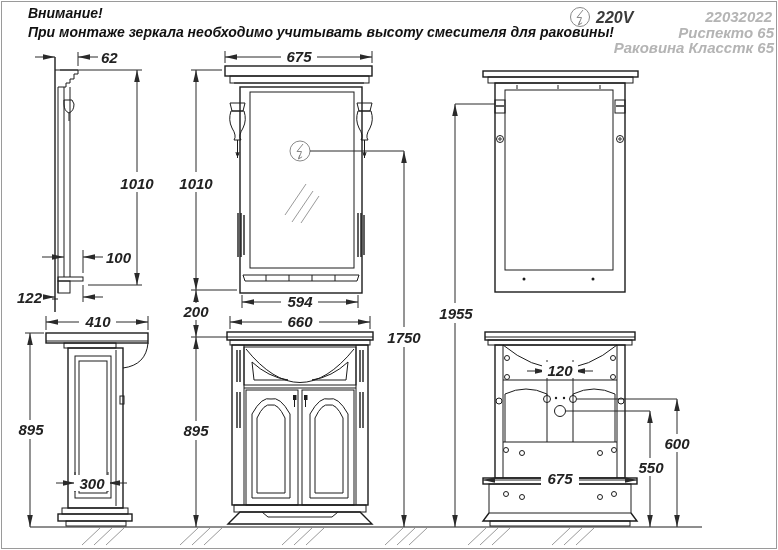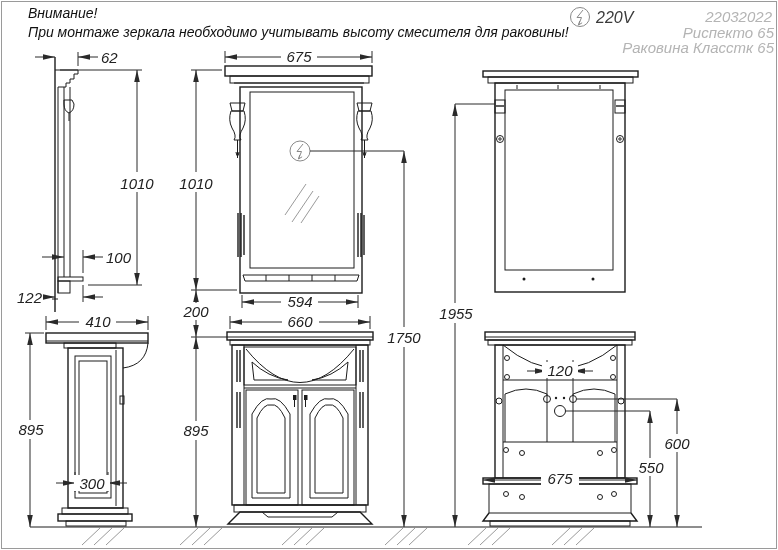--- a/index.html
+++ b/index.html
@@ -1,17 +1,17 @@
 <!DOCTYPE html>
 <html><head>
 <meta charset="utf-8">
 <style>
   html,body{margin:0;padding:0;background:#fff;}
   .stage{position:relative;width:778px;height:550px;background:#fff;overflow:hidden;
-         font-family:"Liberation Sans",sans-serif;}
+         font-family:"Liberation Sans",sans-serif;font-weight:bold;}
   svg text{font-family:"Liberation Sans",sans-serif;font-style:italic;}
   .warn{font-size:14px;fill:#111;}
   .dim{font-size:15px;fill:#222;}
   .volt{font-size:16px;fill:#3a3a3a;}
   .muted{font-size:15px;fill:#b4b4b4;}
   .ln{stroke:#1c1c1c;stroke-width:1;fill:none;}
   .ln2{stroke:#1c1c1c;stroke-width:1.4;fill:none;}
   .dl{stroke:#2a2a2a;stroke-width:1;fill:none;}
   .gl{stroke:#8a8a8a;stroke-width:1;fill:none;}
   .hat{stroke:#9a9a9a;stroke-width:1;fill:none;}

